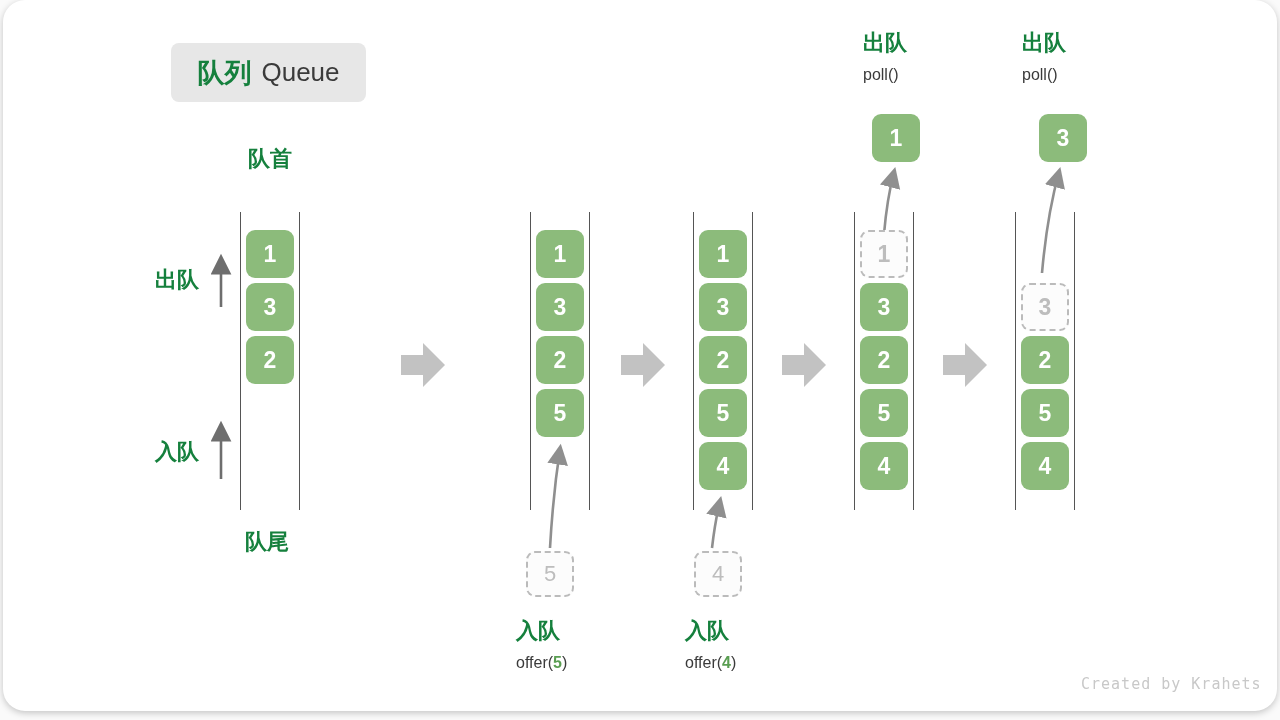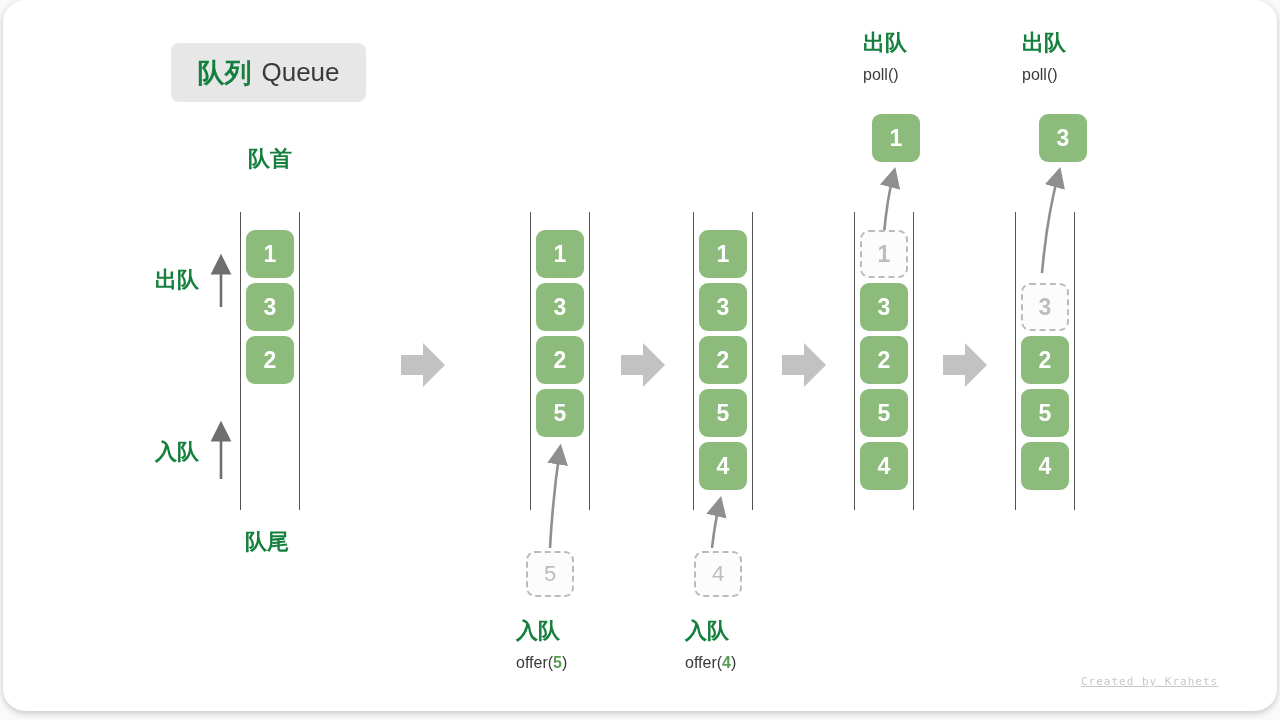--- a/index.html
+++ b/index.html
@@ -18,21 +18,21 @@
   .s1{top:18px}.s2{top:71px}.s3{top:124px}.s4{top:177px}.s5{top:230px}
   .opblock{position:absolute;line-height:1;}
   .opblock .cjk{display:block;margin-bottom:13px;}
   .opblock .mono{display:block;font-size:16px;}
   .argnum{color:#5a9e52;font-weight:bold;}
   .floatbox{position:absolute;width:44px;height:42px;border-radius:9px;background:#fcfcfc;border:2px dashed #bbbbbb;
             display:flex;align-items:center;justify-content:center;color:#bdbdbd;font-size:22px;font-family:"Liberation Sans",sans-serif;}
   .greenfloat{position:absolute;width:48px;height:48px;border-radius:9px;background:#8cbb7b;color:#fff;
               display:flex;align-items:center;justify-content:center;font-size:23px;font-weight:bold;}
   .watermark{position:absolute;left:1078px;top:675px;font-family:"DejaVu Sans Mono","Liberation Mono",monospace;
-             font-size:11px;color:#c8c8c8;letter-spacing:1px;text-decoration:underline;}
+             font-size:15px;color:#c8c8c8;letter-spacing:1px;}
   svg.overlay{position:absolute;left:0;top:0;pointer-events:none;}
 </style>
 </head>
 <body>
 
 <div class="stage">
   <div class="card">
 
     <div class="badge">
       <span class="cjk">队列</span>

